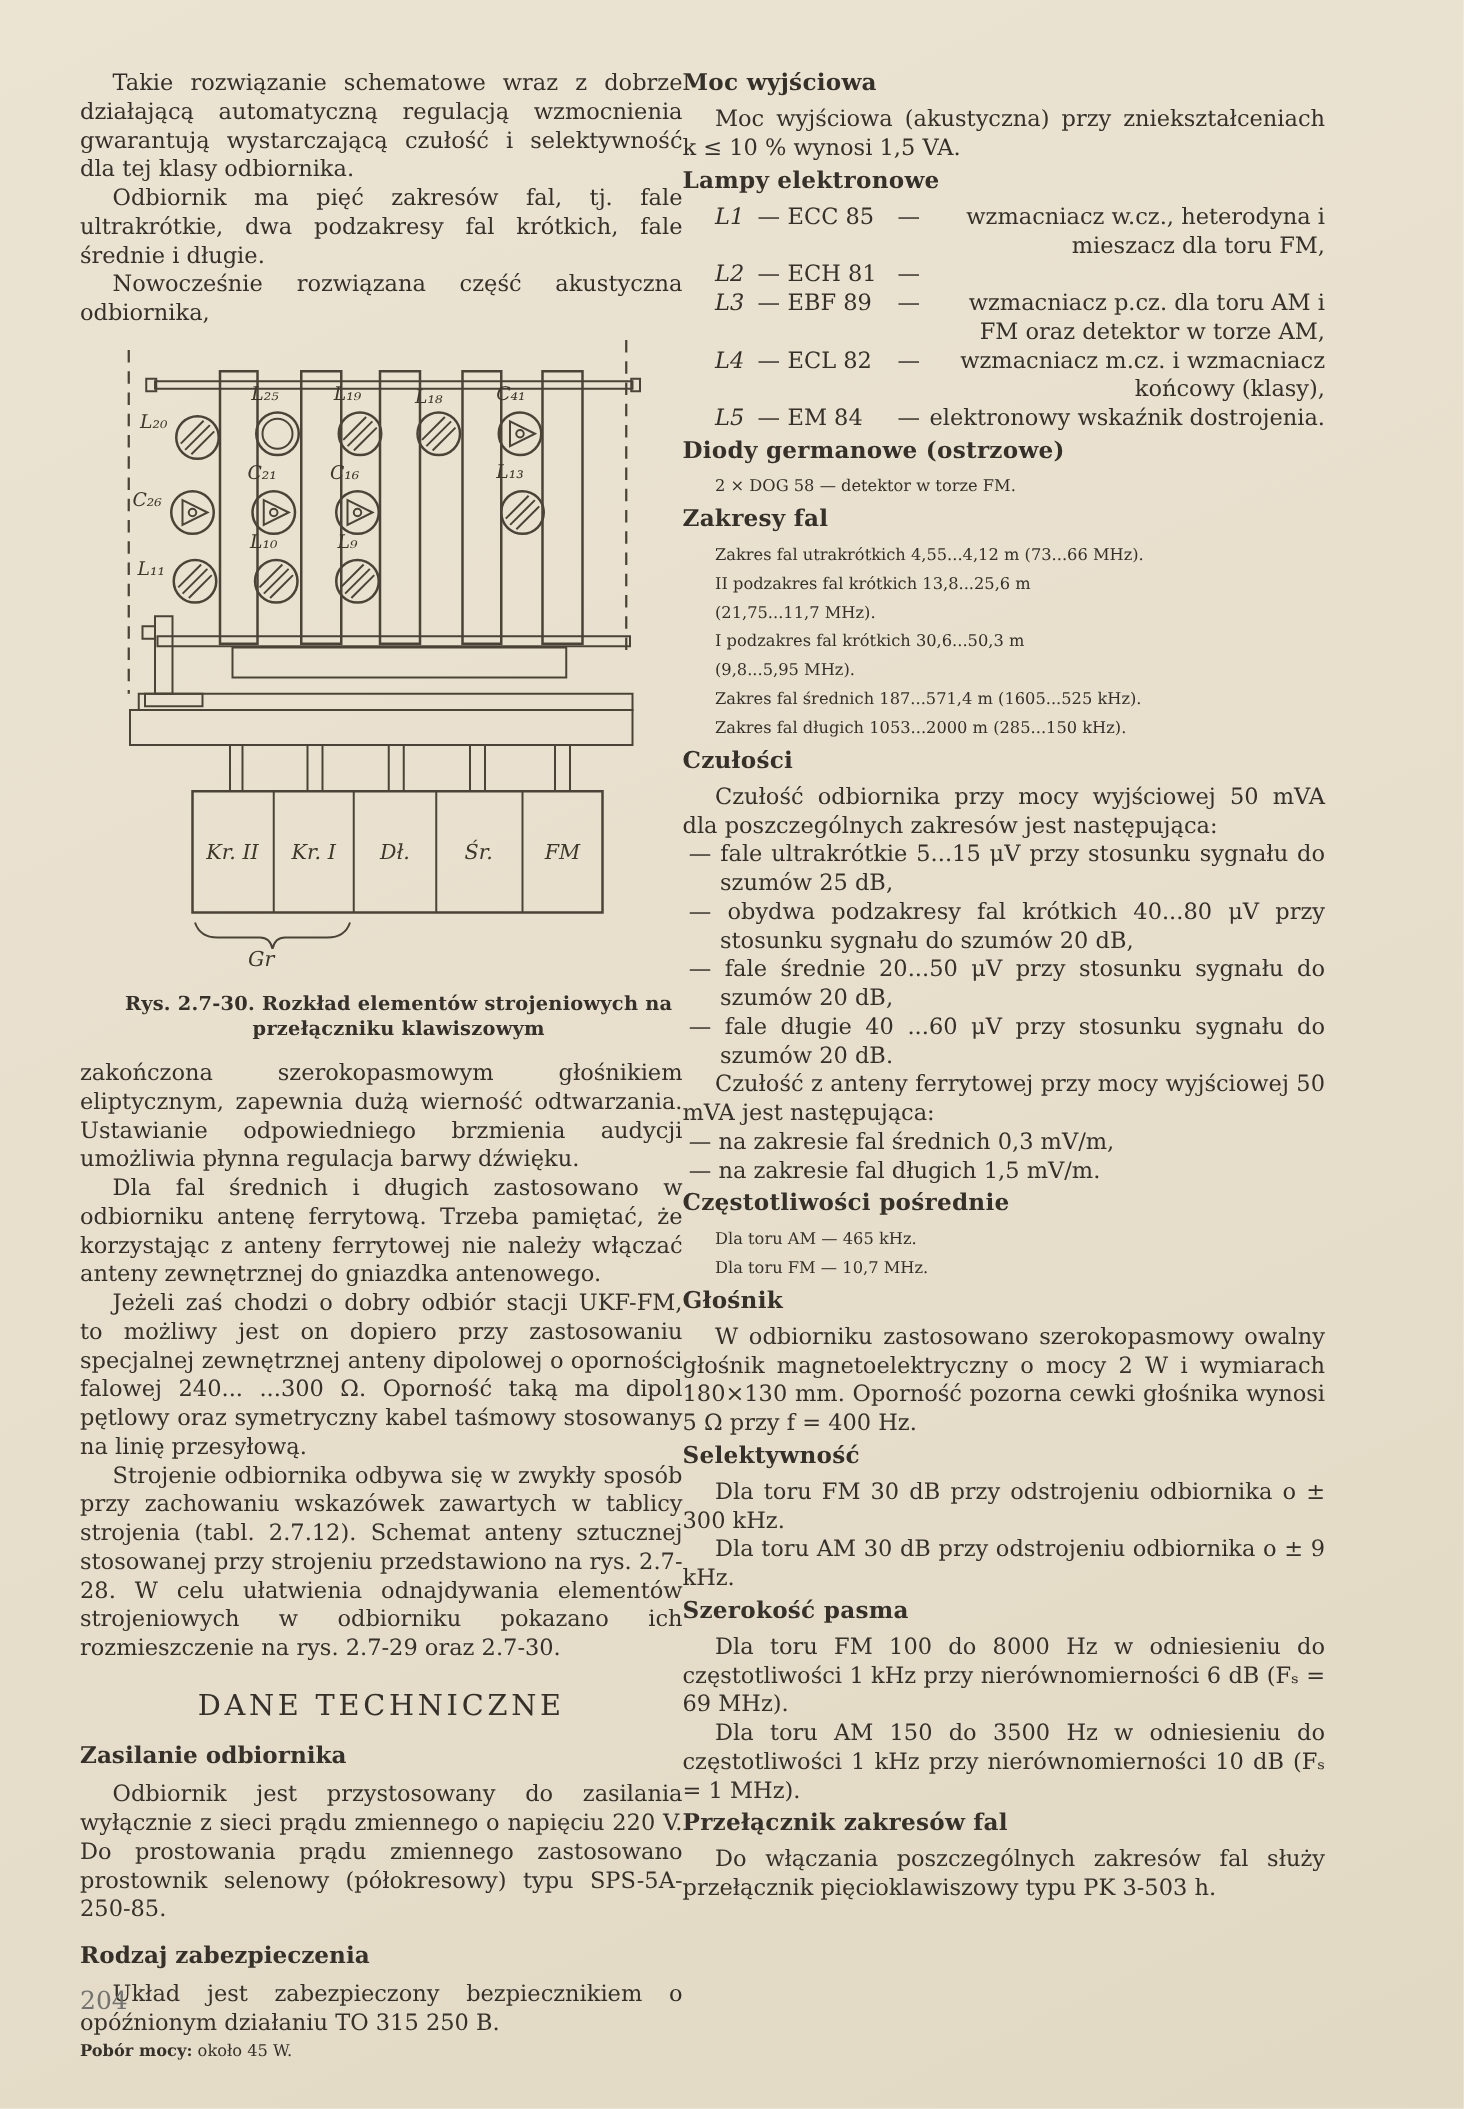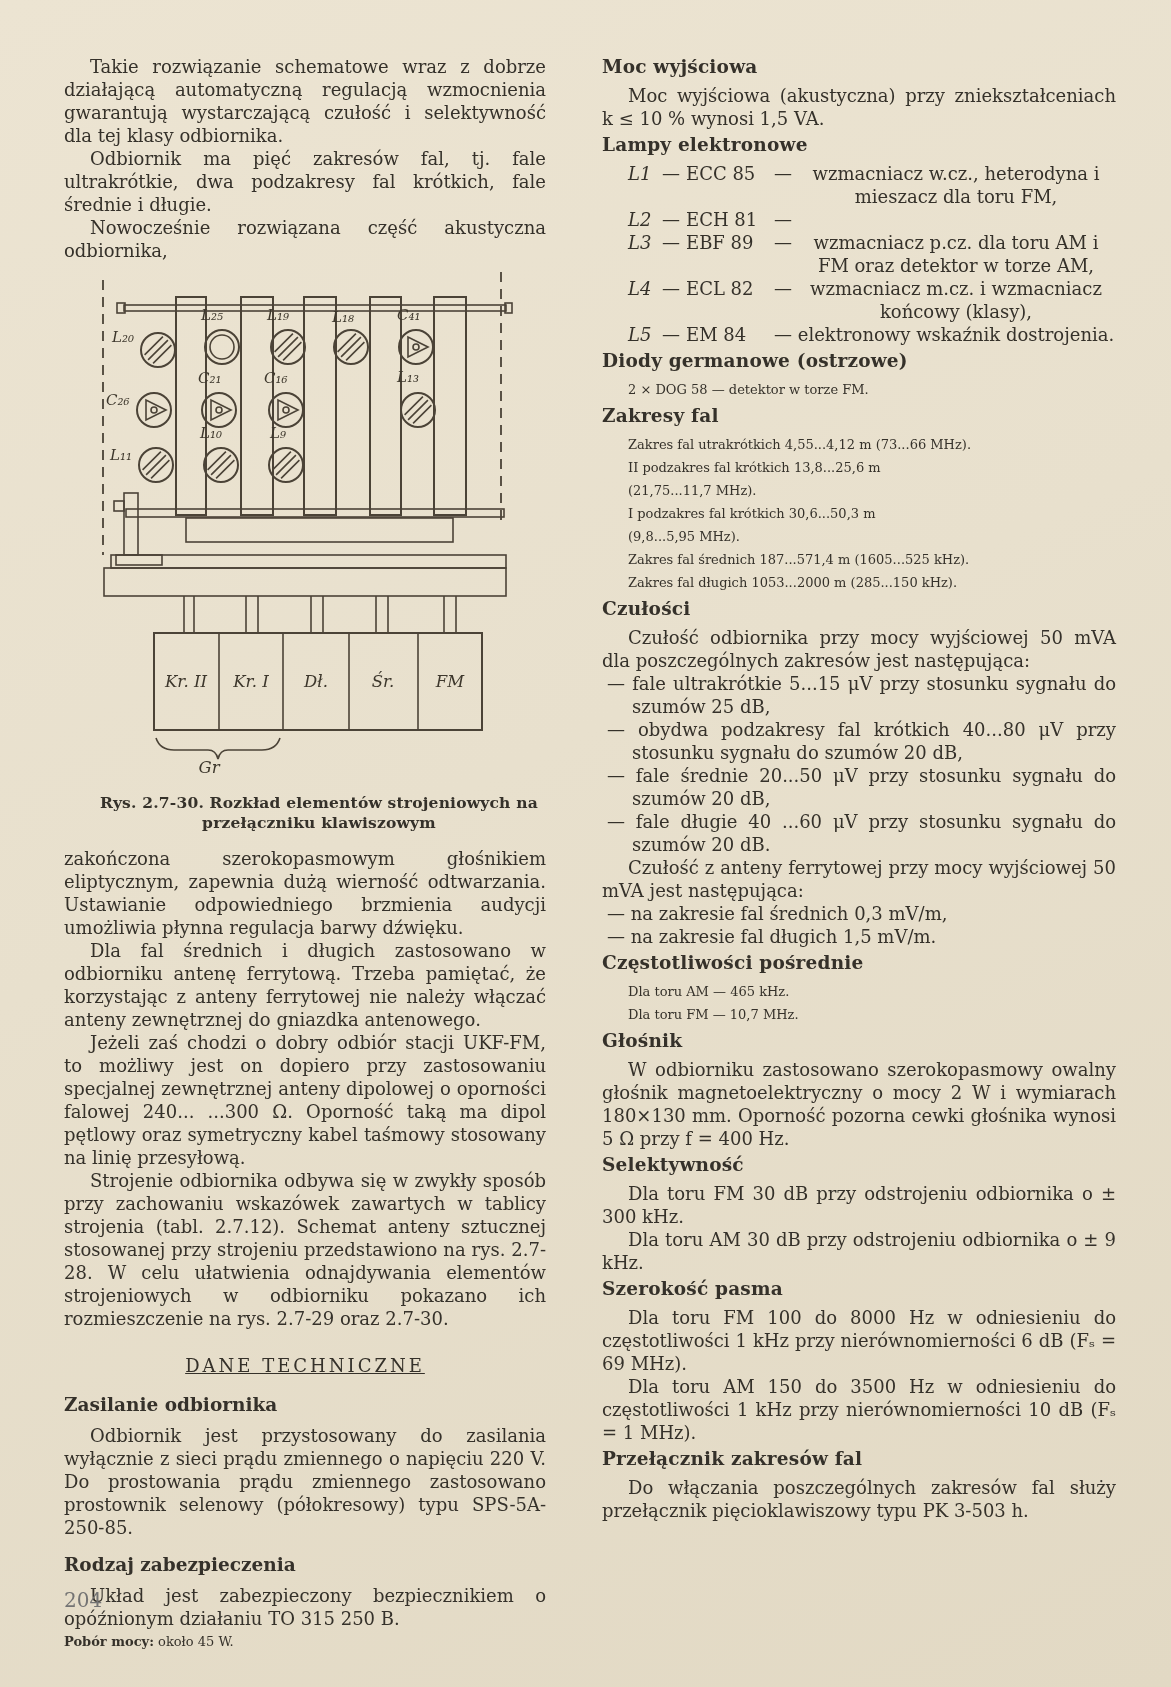--- a/index.html
+++ b/index.html
@@ -6,21 +6,21 @@
   body{
     width:1171px;height:1687px;overflow:hidden;position:relative;
     background:linear-gradient(155deg,#ece4d2 0%,#e8e0cd 45%,#e2d9c4 100%);
     font-family:"DejaVu Serif","Liberation Serif",serif;
     color:#35312a;
     -webkit-font-smoothing:antialiased;
   }
   .page{
     position:absolute;left:0;top:0;width:1171px;height:1214px;
     padding:55px 55px 14px 64px;box-sizing:border-box;
-    display:flex;gap:56px;
+    display:flex;
   }
   .col-left{width:482px;flex:0 0 482px;}
   .col-right{width:514px;flex:0 0 514px;}
   p,h2,h3{margin:0;}
   .para{
     font-size:18px;line-height:23px;text-align:justify;text-indent:26px;
     hyphens:auto;-webkit-hyphens:auto;
   }
   .para.noindent{text-indent:0;}
   .runin{font-size:13px;line-height:23px;text-align:left;}
@@ -31,24 +31,24 @@
     margin-bottom:6px;
   }
   .line{font-size:13px;line-height:23px;padding-left:26px;white-space:nowrap;}
   .hang{
     font-size:18px;line-height:23px;text-align:justify;
     padding-left:30px;text-indent:-25px;hyphens:auto;
   }
   .lamp{display:grid;grid-template-columns:34px 24px 88px 22px 1fr;
     font-size:18px;line-height:23px;padding-left:26px;}
   .lamp-name{font-style:italic;}
-  .lamp-desc{text-align:center;}
+  .lamp-desc{text-align:right;}
   .center-head{
-    font-size:18px;line-height:23px;letter-spacing:3px;text-align:center;
-    margin:24px 0 16px 0;font-weight:normal;text-decoration:underline;
+    font-size:23px;line-height:23px;letter-spacing:3px;text-align:center;
+    margin:24px 0 16px 0;font-weight:normal;
   }
   .sub-head{font-size:18.5px;line-height:23px;font-weight:bold;margin:14px 0 8px 0;}
   .figure-block{margin:10px 0 0 30px;width:424px;}
   .fig-caption{
     font-size:15.5px;line-height:20px;font-weight:bold;text-align:center;
     width:450px;margin:12px auto 14px auto;letter-spacing:.2px;
   }
   .page-number{
     position:absolute;left:64px;top:1588px;font-size:20px;color:#737373;
   }

